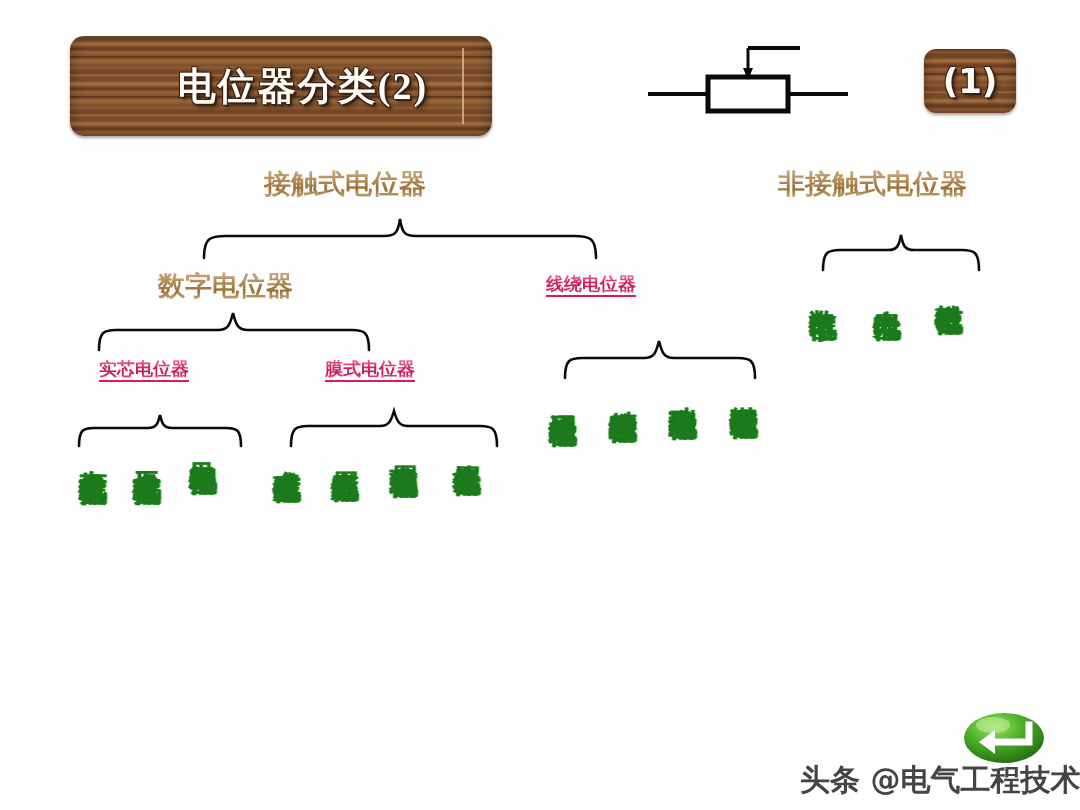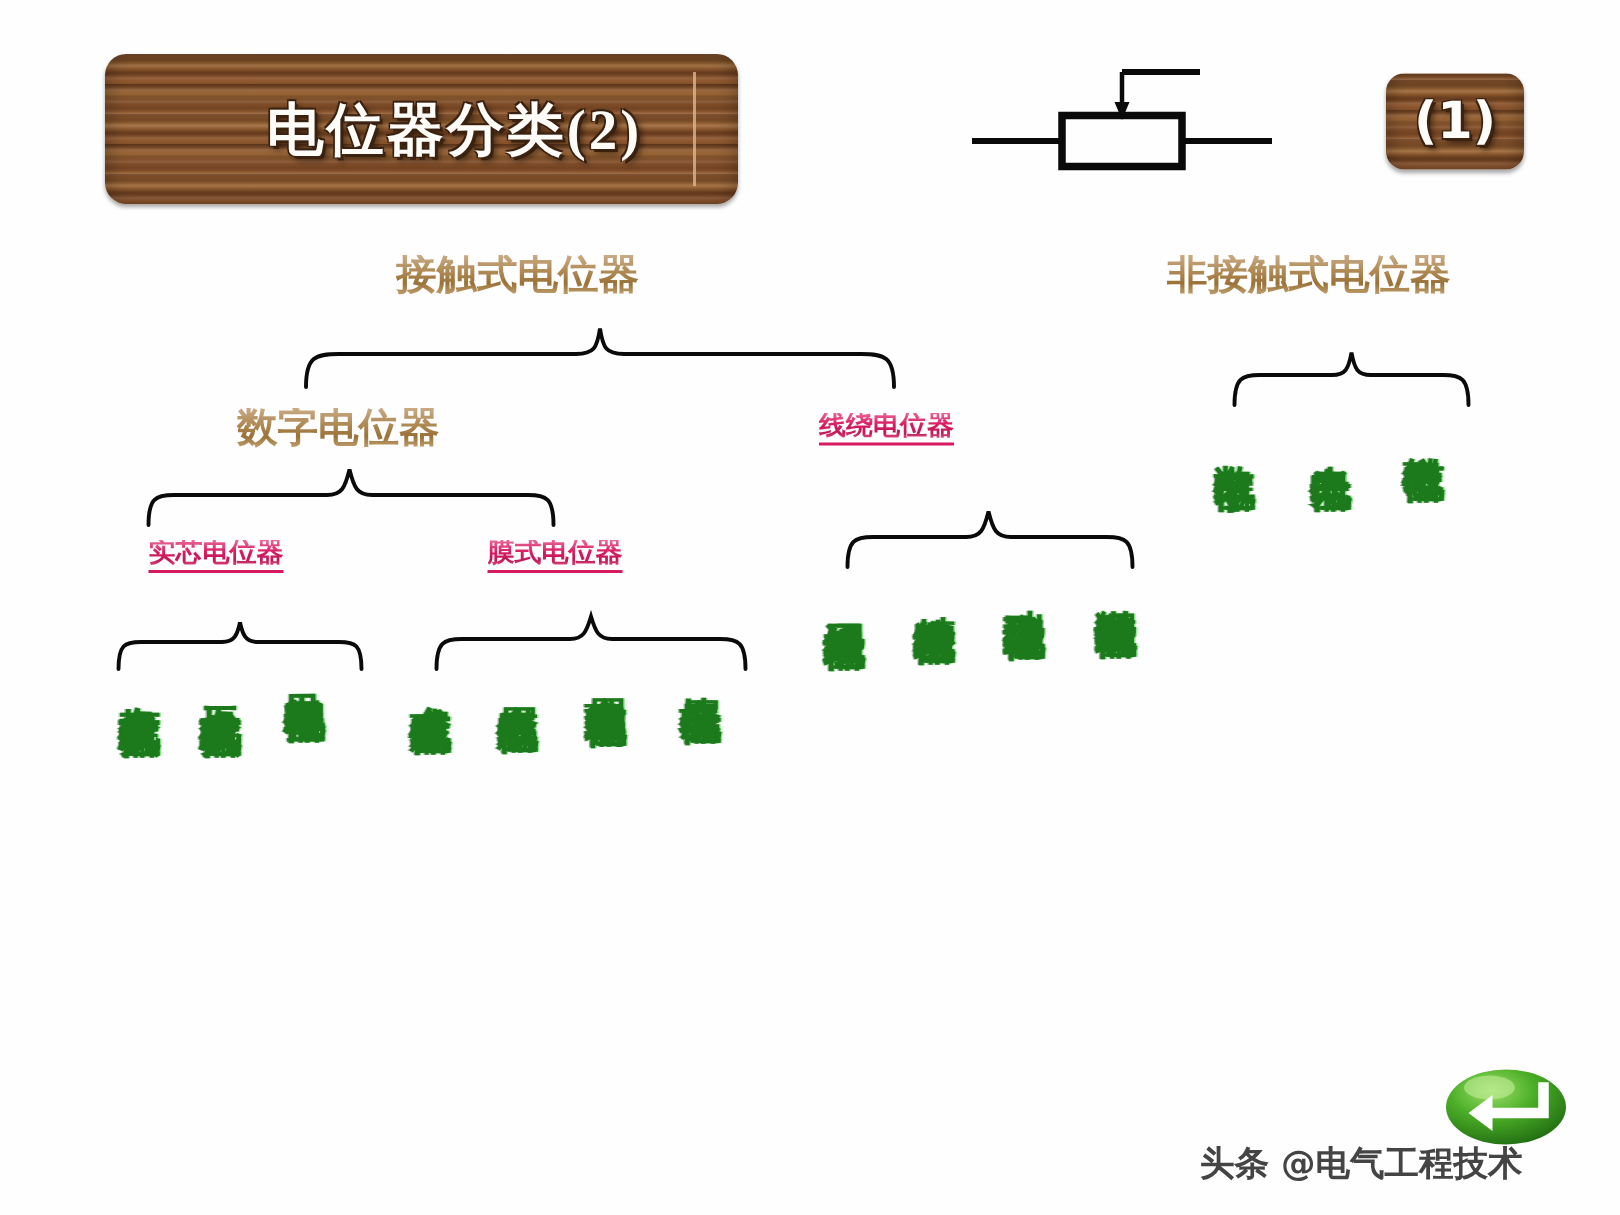--- a/index.html
+++ b/index.html
@@ -156,21 +156,21 @@
     left: 640px; top: 42px;
     width: 216px; height: 72px;
   }
 
   
   #watermark {
     position: absolute;
     left: 800px;
     top: 760px;
     font-family: "DejaVu Sans", "Liberation Sans", sans-serif;
-    font-size: 23px;
+    font-size: 30px;
     font-weight: bold;
     color: #2b2b2b;
     white-space: nowrap;
     opacity: 0.88;
   }
   #back-button {
     position: absolute;
     left: 963px;
     top: 712px;
     width: 82px;

